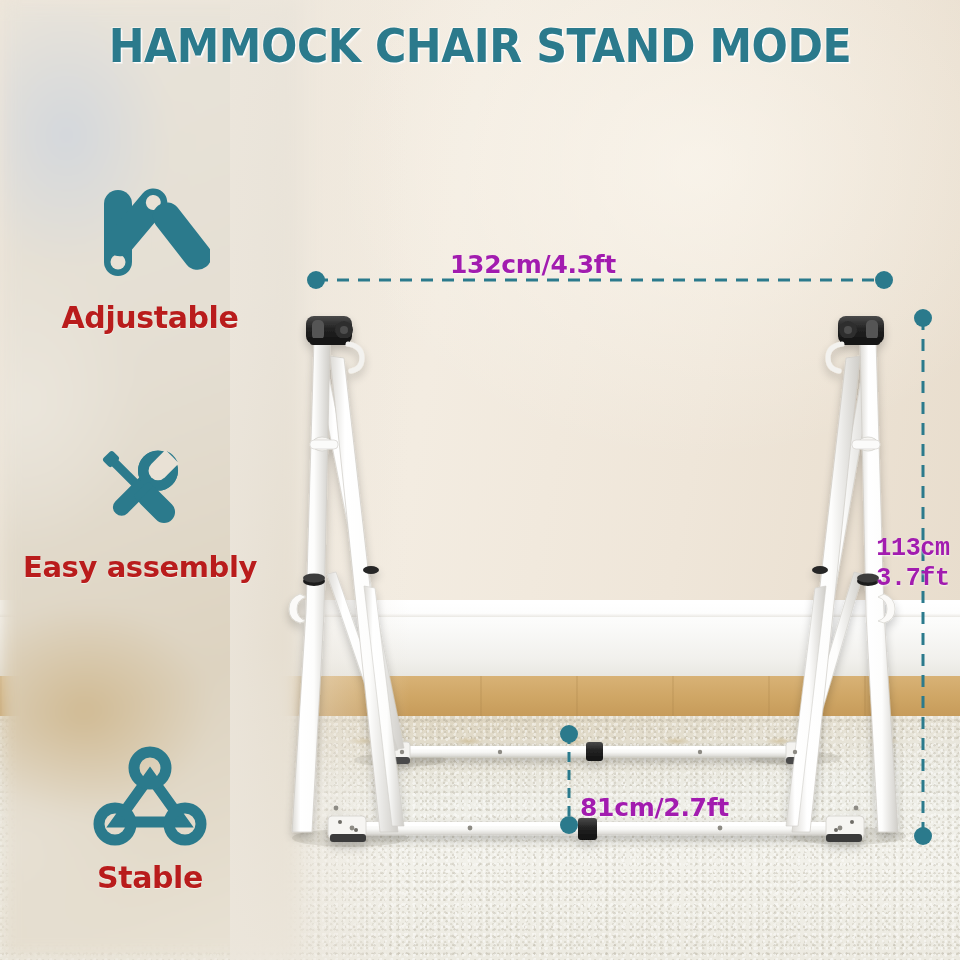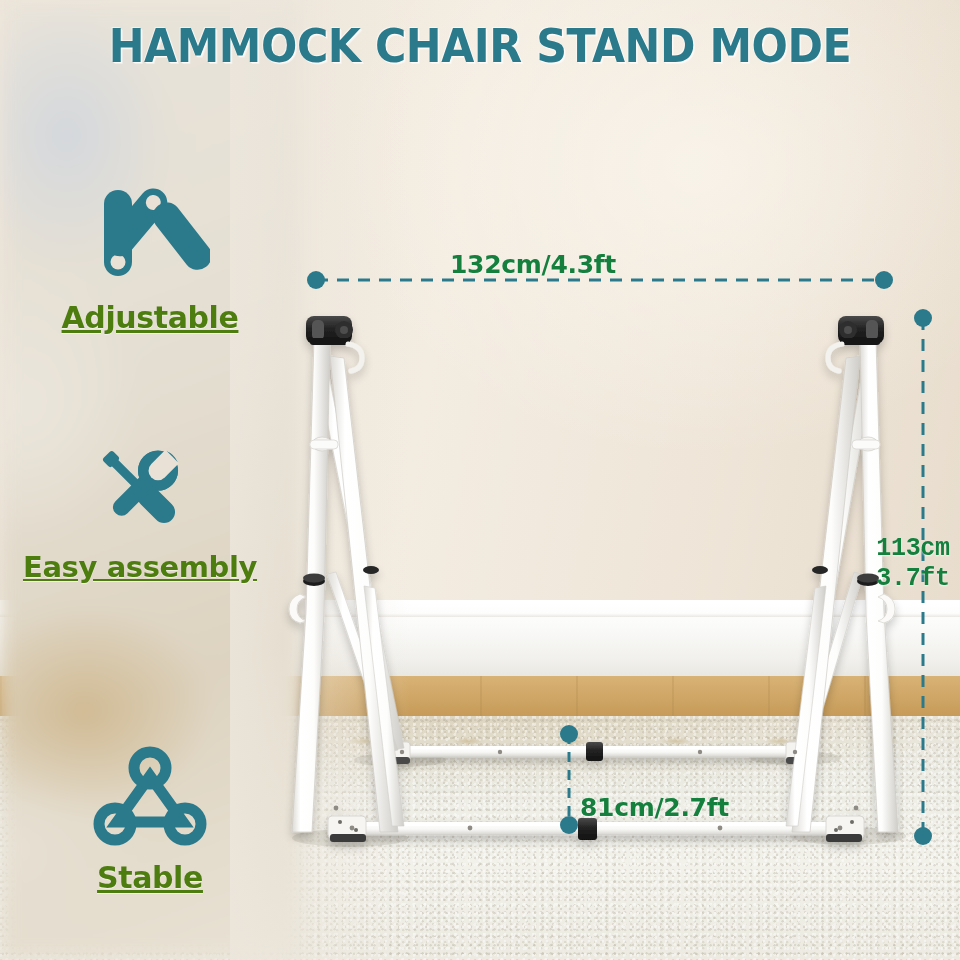--- a/index.html
+++ b/index.html
@@ -91,39 +91,38 @@
       2px 2px 0 rgba(255,255,255,.45),
       -1px -1px 0 rgba(255,255,255,.5);
     white-space:nowrap;
   }
 
   
   .feature { position:absolute; width:240px; text-align:center; }
   .feature .ficon { height:112px; display:flex; align-items:center; justify-content:center; }
   .feature .flabel {
     margin-top:6px;
-    font-size:30px; font-weight:bold; color:#4d7c0f;
+    font-size:30px; font-weight:bold; color:#b91c1c;
     font-family:"DejaVu Sans", sans-serif;
     letter-spacing:-0.4px;
     text-shadow:0 1px 1px rgba(255,255,255,.6);
     white-space:nowrap;
-    text-decoration:underline;
   }
   #feat-0 { left:30px; top:182px; }
   #feat-1 { left:20px; top:432px; }
   #feat-2 { left:30px; top:742px; }
   #feat-1 .flabel { font-size:29px; }
 
   
   #stand { position:absolute; left:0; top:0; width:960px; height:960px; }
 
   
   .dimlabel {
     position:absolute;
-    color:#15803d;
+    color:#a21caf;
     font-family:"DejaVu Sans", sans-serif;
     font-weight:bold;
     letter-spacing:-0.3px;
     white-space:nowrap;
     text-shadow:0 1px 2px rgba(255,255,255,.75);
   }
   #dim-w-label { left:533px; top:250px; font-size:25px; transform:translateX(-50%); }
   #dim-h-label { left:913px; top:534px; font-size:25px; line-height:30px; text-align:center; transform:translateX(-50%);font-family:Liberation Mono, monospace; }
   #dim-d-label { left:580px; top:760px; font-size:25px;margin-top:33px; }
 </style>

